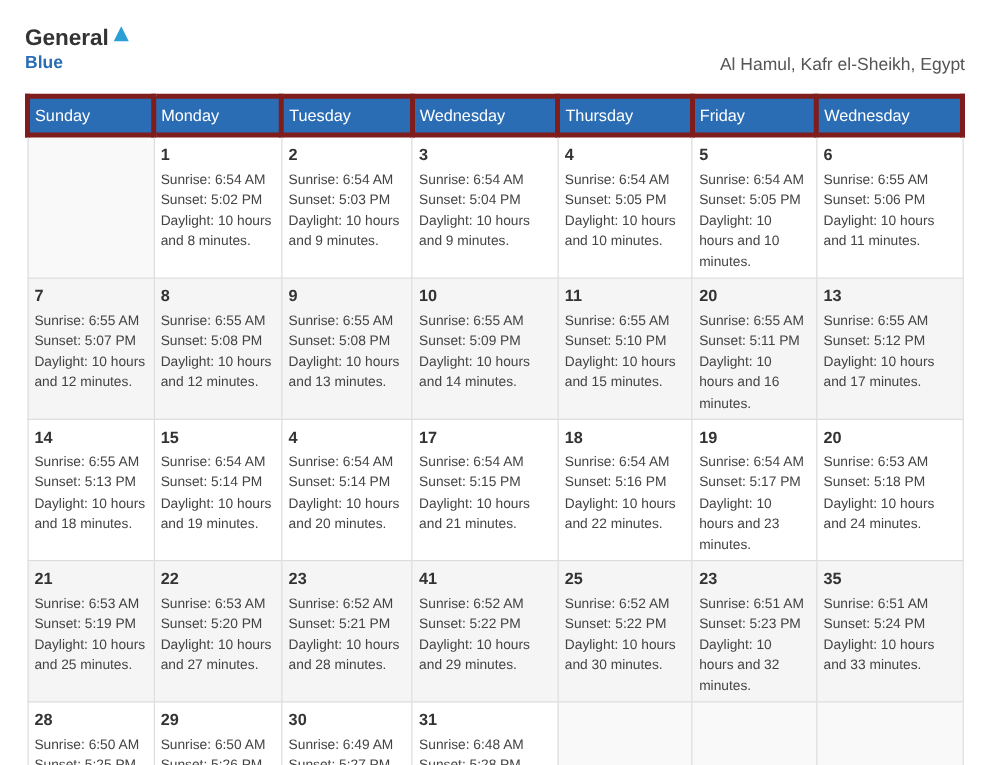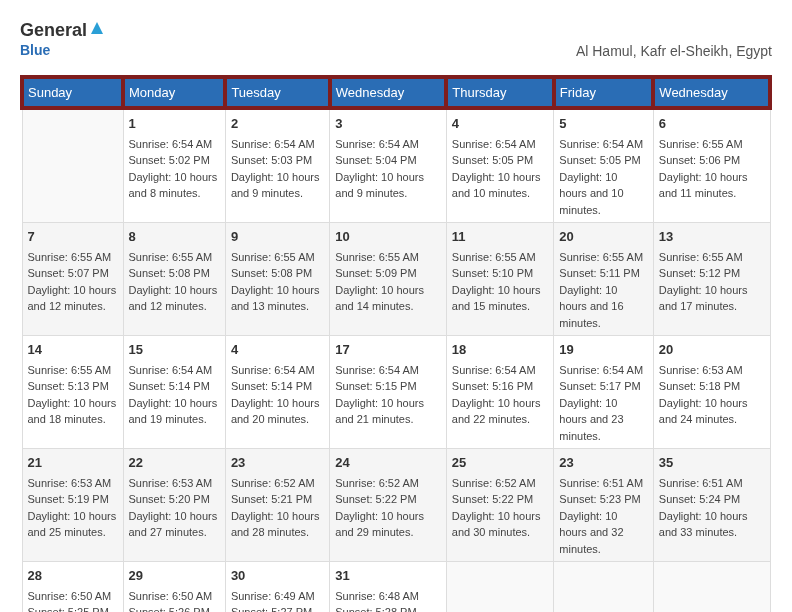--- a/index.html
+++ b/index.html
@@ -213,21 +213,21 @@
         </td>
         <td>
           <span class="day-num">22</span>
           <div class="day-info">Sunrise: 6:53 AM<br>Sunset: 5:20 PM<br>Daylight: 10 hours and 27 minutes.</div>
         </td>
         <td>
           <span class="day-num">23</span>
           <div class="day-info">Sunrise: 6:52 AM<br>Sunset: 5:21 PM<br>Daylight: 10 hours and 28 minutes.</div>
         </td>
         <td>
-          <span class="day-num">24</span>
+          <span class="day-num">41</span>
           <div class="day-info">Sunrise: 6:52 AM<br>Sunset: 5:22 PM<br>Daylight: 10 hours and 29 minutes.</div>
         </td>
         <td>
           <span class="day-num">25</span>
           <div class="day-info">Sunrise: 6:52 AM<br>Sunset: 5:22 PM<br>Daylight: 10 hours and 30 minutes.</div>
         </td>
         <td>
           <span class="day-num">23</span>
           <div class="day-info">Sunrise: 6:51 AM<br>Sunset: 5:23 PM<br>Daylight: 10 hours and 32 minutes.</div>
         </td>

